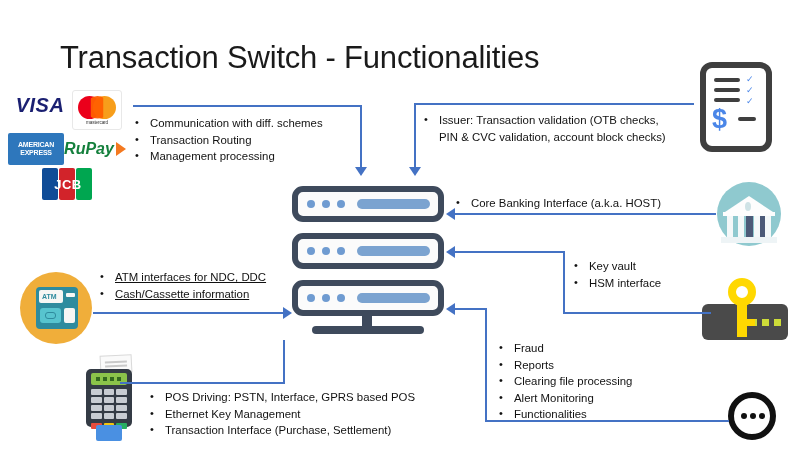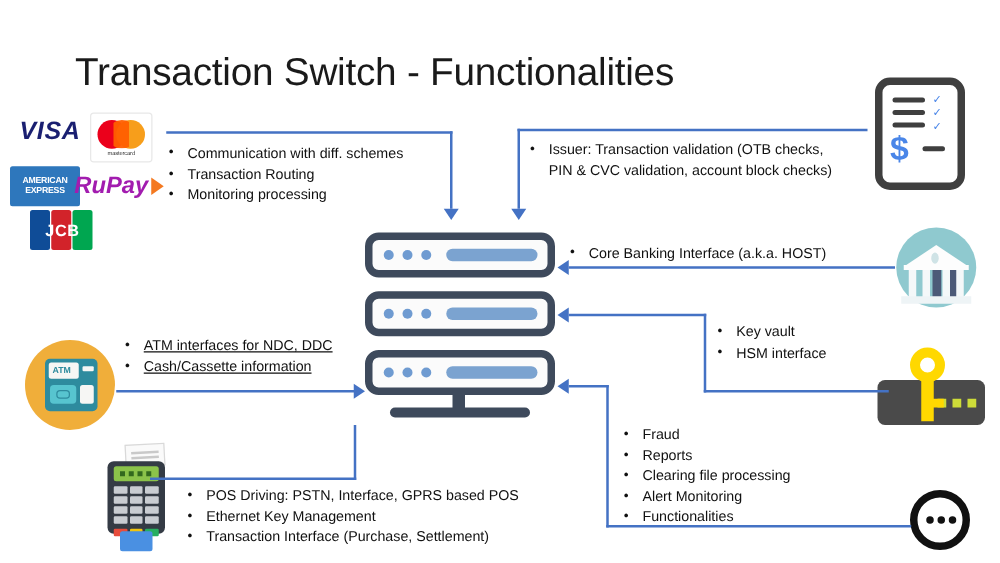--- a/index.html
+++ b/index.html
@@ -78,28 +78,28 @@
   .mc-rings .r3 { left: 7.5px; width: 23px; background: #ff5f00; opacity: .95;
                   clip-path: inset(0 23% 0 23%); }
   .mc-txt { font-size: 4.6px; color: #333; letter-spacing: -.1px; }
   .amex {
     left: 8px; top: 133px; width: 56px; height: 32px;
     background: #2e77bc; border-radius: 2px; flex-direction: column; line-height: 8px;
   }
   .amex span { color: #fff; font-size: 7px; font-weight: 700; letter-spacing: -.2px; }
   .rupay {
     left: 62px; top: 137px; width: 66px; height: 24px;
-    color: #a21caf; font-size: 19px; font-weight: 700; font-style: italic;
+    color: #15803d; font-size: 16px; font-weight: 700; font-style: italic;
   }
   .rupay .arrowmark {
     display: inline-block; width: 0; height: 0; margin-left: 2px;
     border-top: 7px solid transparent; border-bottom: 7px solid transparent;
     border-left: 10px solid #f47920;
   }
-  .jcb { left: 24px; top: 168px; width: 52px; height: 32px; }
+  .jcb { left: 42px; top: 168px; width: 52px; height: 32px; }
   .jcb i { position: absolute; top: 0; width: 16px; height: 32px; border-radius: 2px; }
   .jcb .j1 { left: 0; background: #0f4c97; }
   .jcb .j2 { left: 17px; background: #d2232a; }
   .jcb .j3 { left: 34px; background: #00a650; }
   .jcb b {
     position: absolute; left: 0; top: 9px; width: 52px; text-align: center;
     color: #fff; font-size: 13px; font-weight: 700; letter-spacing: .5px;
   }
 
   
@@ -344,21 +344,21 @@
 
   <div class="ln lnh" style="left:93px; top:312px; width:192px;"></div>
   <div class="arw arw-r" style="left:283px; top:307px;"></div>
 
   <div class="ln lnh" style="left:120px; top:382px; width:165px;"></div>
   <div class="ln lnv" style="left:283px; top:340px; height:44px;"></div>
 
   <div class="blk" style="left:133px; top:115px; width:235px;">
     <div class="li">Communication with diff. schemes</div>
     <div class="li">Transaction Routing</div>
-    <div class="li">Monitoring processing</div>
+    <div class="li">Management processing</div>
   </div>
 
   <div class="blk" style="left:422px; top:112px; width:252px;">
     <div class="li wrap">Issuer: Transaction validation (OTB checks, PIN &amp; CVC validation, account block checks)</div>
   </div>
 
   <div class="blk" style="left:454px; top:195px; width:250px;">
     <div class="li">Core Banking Interface (a.k.a. HOST)</div>
   </div>
 

